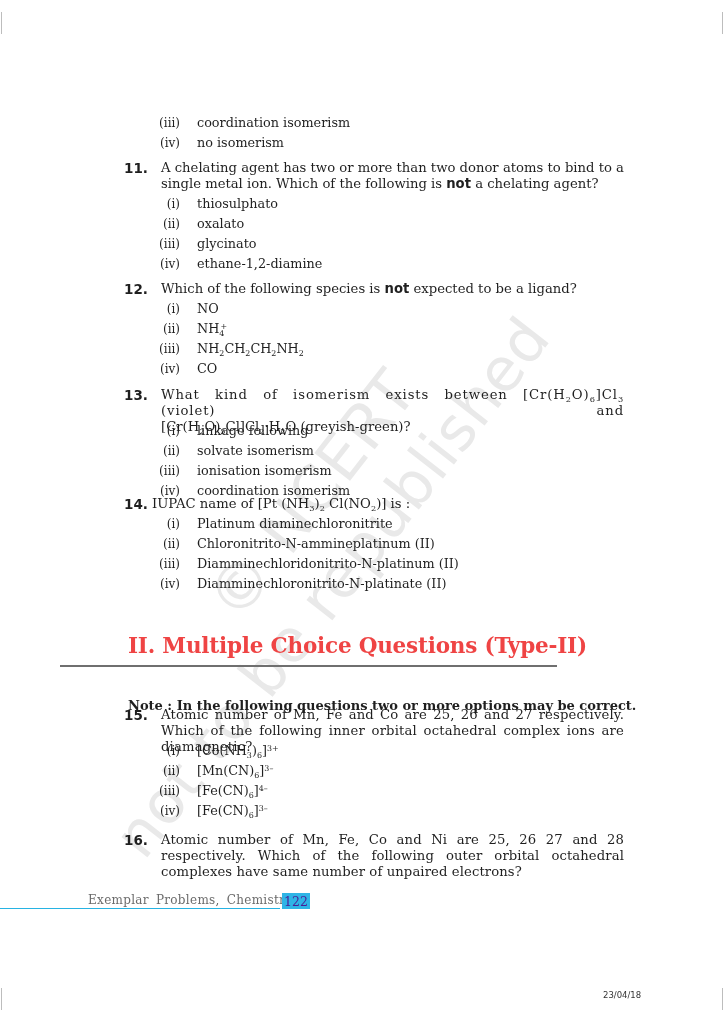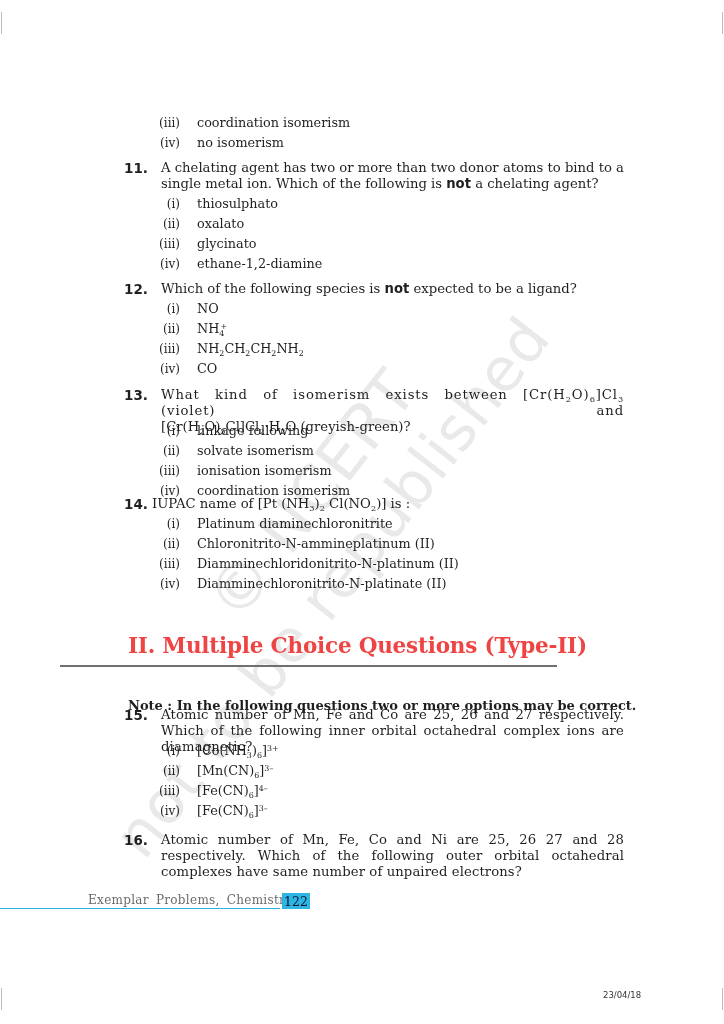--- a/index.html
+++ b/index.html
@@ -39,21 +39,21 @@
     position: absolute; left: 128px; top: 678px;
     font-family: "DejaVu Serif", serif; font-weight: bold; font-size: 13px; margin-top: 20px;
   }
   .footer-rule { position: absolute; left: 0; top: 908px; width: 280px; height: 1px; background: #27b3e3; }
   .footer-text {
     position: absolute; left: 88px; top: 893px; color: #6b6b6b;
     font-size: 12px; word-spacing: 3px; letter-spacing: 0.3px;
   }
   .page-num {
     position: absolute; left: 282px; top: 893px; width: 28px; height: 16px;
-    background: #2fb4e6; color: #0f172a; font-size: 12.5px; text-align: center; line-height: 18px;
+    background: #2fb4e6; color: #4c1d95; font-size: 12.5px; text-align: center; line-height: 18px;
   }
   .date {
     position: absolute; left: 603px; top: 990px; font-family: "DejaVu Sans", sans-serif;
     font-size: 8.5px; color: #333;
   }
   sub { font-size: 0.62em; vertical-align: -0.35em; line-height: 0; }
   sup { font-size: 0.62em; vertical-align: 0.55em; line-height: 0; }
   b { font-family: "DejaVu Sans", sans-serif; font-weight: bold; }
 </style>
 </head>

